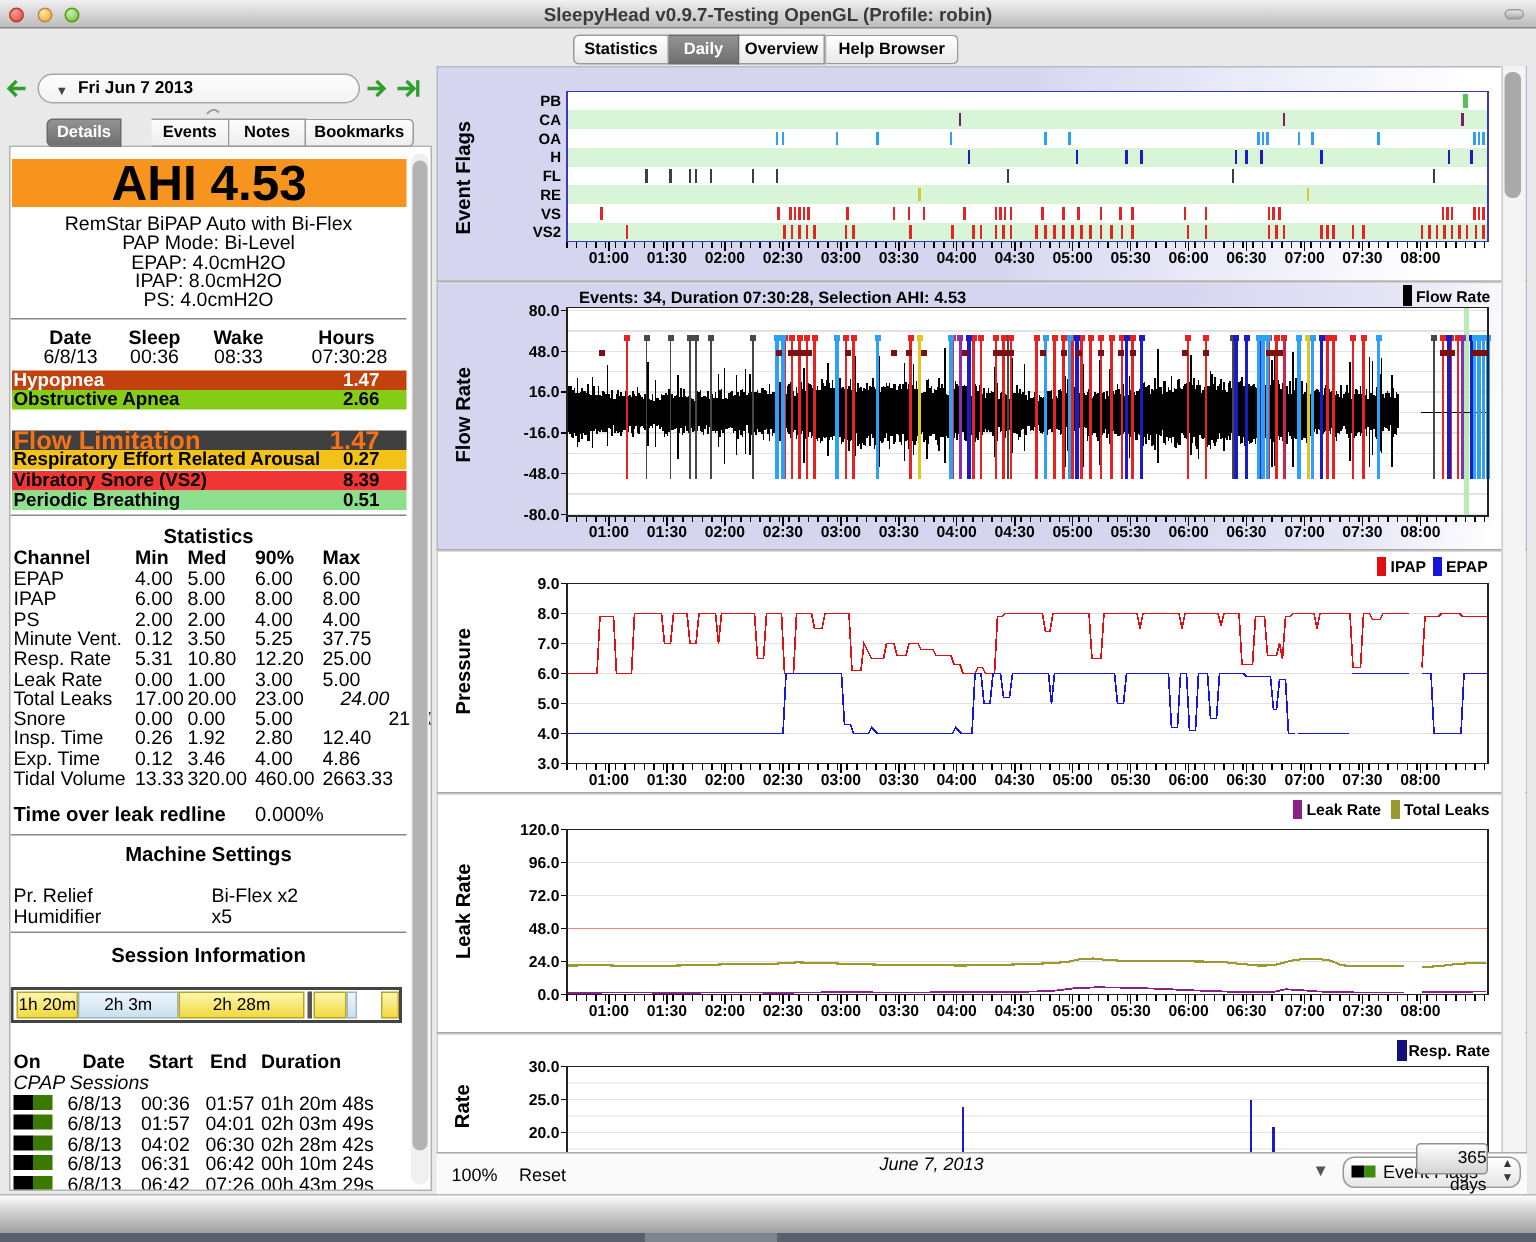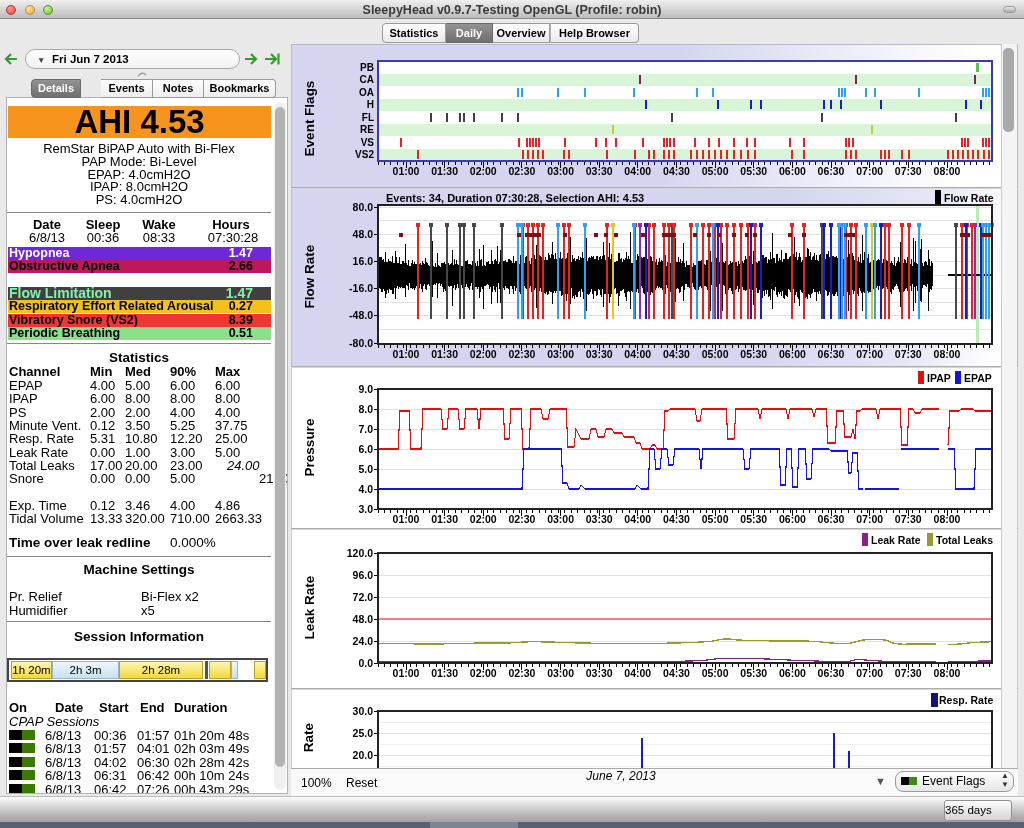--- a/index.html
+++ b/index.html
@@ -55,39 +55,40 @@
       <span style="position:absolute;left:96px;transform:translateX(-50%);">Sleep</span>
       <span style="position:absolute;left:152px;transform:translateX(-50%);">Wake</span>
       <span style="position:absolute;left:224px;transform:translateX(-50%);">Hours</span>
     </div>
 <div class="abs" style="left:0;top:132px;width:264px;font-size:13px;">
       <span style="position:absolute;left:40px;transform:translateX(-50%);">6/8/13</span>
       <span style="position:absolute;left:96px;transform:translateX(-50%);">00:36</span>
       <span style="position:absolute;left:152px;transform:translateX(-50%);">08:33</span>
       <span style="position:absolute;left:226px;transform:translateX(-50%);">07:30:28</span>
     </div>
-<div style="position:absolute;left:1px;top:148.8px;width:263px;height:13.3px;background:#6d28d9;color:#fff;font-size:12.5px;font-weight:bold;line-height:13.3px;white-space:nowrap;"><span style="padding-left:1px;">Hypopnea</span><span style="position:absolute;right:18px;">1.47</span></div>
-    <div style="position:absolute;left:1px;top:162.1px;width:263px;height:13.3px;background:#be185d;color:#000;font-size:12.5px;font-weight:bold;line-height:13.3px;white-space:nowrap;"><span style="padding-left:1px;">Obstructive Apnea</span><span style="position:absolute;right:18px;">2.66</span></div>
-    <div style="position:absolute;left:1px;top:188.8px;width:263px;height:13.3px;background:#404040;color:#86efac;font-size:14px;font-weight:bold;line-height:13.3px;white-space:nowrap;"><span style="padding-left:1px;">Flow Limitation</span><span style="position:absolute;right:18px;">1.47</span></div>
+<div style="position:absolute;left:1px;top:148.8px;width:263px;height:13.3px;background:#c2410c;color:#fff;font-size:12.5px;font-weight:bold;line-height:13.3px;white-space:nowrap;"><span style="padding-left:1px;">Hypopnea</span><span style="position:absolute;right:18px;">1.47</span></div>
+    <div style="position:absolute;left:1px;top:162.1px;width:263px;height:13.3px;background:#84cc16;color:#000;font-size:12.5px;font-weight:bold;line-height:13.3px;white-space:nowrap;"><span style="padding-left:1px;">Obstructive Apnea</span><span style="position:absolute;right:18px;">2.66</span></div>
+    <div style="position:absolute;left:1px;top:188.8px;width:263px;height:13.3px;background:#404040;color:#f97316;font-size:17px;font-weight:bold;line-height:13.3px;white-space:nowrap;"><span style="padding-left:1px;">Flow Limitation</span><span style="position:absolute;right:18px;">1.47</span></div>
     <div style="position:absolute;left:1px;top:202.1px;width:263px;height:13.3px;background:#f3c218;color:#000;font-size:12.5px;font-weight:bold;line-height:13.3px;white-space:nowrap;"><span style="padding-left:1px;">Respiratory Effort Related Arousal</span><span style="position:absolute;right:18px;">0.27</span></div>
     <div style="position:absolute;left:1px;top:215.5px;width:263px;height:13.3px;background:#f23535;color:#000;font-size:12.5px;font-weight:bold;line-height:13.3px;white-space:nowrap;"><span style="padding-left:1px;">Vibratory Snore (VS2)</span><span style="position:absolute;right:18px;">8.39</span></div>
     <div style="position:absolute;left:1px;top:228.8px;width:263px;height:13.3px;background:#8ce08c;color:#000;font-size:12.5px;font-weight:bold;line-height:13.3px;white-space:nowrap;"><span style="padding-left:1px;">Periodic Breathing</span><span style="position:absolute;right:18px;">0.51</span></div>
 <div class="abs" style="left:0;top:245px;width:264px;border-top:1px solid #888;"></div>
 <div class="abs" style="left:0;top:252px;width:264px;text-align:center;font-size:13.5px;font-weight:bold;">Statistics</div>
 <div style="position:absolute;left:2px;top:266px;width:261px;font-size:13px;font-weight:bold;">Channel<span style="position:absolute;left:81px;">Min</span><span style="position:absolute;left:116px;">Med</span><span style="position:absolute;left:161px;">90%</span><span style="position:absolute;left:206px;">Max</span></div>
     <div style="position:absolute;left:2px;top:280.0px;width:261px;font-size:13px;white-space:nowrap;">EPAP<span style="position:absolute;left:81px;">4.00</span><span style="position:absolute;left:116px;">5.00</span><span style="position:absolute;left:161px;">6.00</span><span style="position:absolute;left:206px;">6.00</span></div>
     <div style="position:absolute;left:2px;top:293.3px;width:261px;font-size:13px;white-space:nowrap;">IPAP<span style="position:absolute;left:81px;">6.00</span><span style="position:absolute;left:116px;">8.00</span><span style="position:absolute;left:161px;">8.00</span><span style="position:absolute;left:206px;">8.00</span></div>
     <div style="position:absolute;left:2px;top:306.6px;width:261px;font-size:13px;white-space:nowrap;">PS<span style="position:absolute;left:81px;">2.00</span><span style="position:absolute;left:116px;">2.00</span><span style="position:absolute;left:161px;">4.00</span><span style="position:absolute;left:206px;">4.00</span></div>
     <div style="position:absolute;left:2px;top:319.9px;width:261px;font-size:13px;white-space:nowrap;">Minute Vent.<span style="position:absolute;left:81px;">0.12</span><span style="position:absolute;left:116px;">3.50</span><span style="position:absolute;left:161px;">5.25</span><span style="position:absolute;left:206px;">37.75</span></div>
     <div style="position:absolute;left:2px;top:333.2px;width:261px;font-size:13px;white-space:nowrap;">Resp. Rate<span style="position:absolute;left:81px;">5.31</span><span style="position:absolute;left:116px;">10.80</span><span style="position:absolute;left:161px;">12.20</span><span style="position:absolute;left:206px;">25.00</span></div>
     <div style="position:absolute;left:2px;top:346.5px;width:261px;font-size:13px;white-space:nowrap;">Leak Rate<span style="position:absolute;left:81px;">0.00</span><span style="position:absolute;left:116px;">1.00</span><span style="position:absolute;left:161px;">3.00</span><span style="position:absolute;left:206px;">5.00</span></div>
     <div style="position:absolute;left:2px;top:359.8px;width:261px;font-size:13px;white-space:nowrap;">Total Leaks<span style="position:absolute;left:81px;">17.00</span><span style="position:absolute;left:116px;">20.00</span><span style="position:absolute;left:161px;">23.00</span><span style="position:absolute;left:218px;font-style:italic;">24.00</span></div>
     <div style="position:absolute;left:2px;top:373.1px;width:261px;font-size:13px;white-space:nowrap;">Snore<span style="position:absolute;left:81px;">0.00</span><span style="position:absolute;left:116px;">0.00</span><span style="position:absolute;left:161px;">5.00</span><span style="position:absolute;left:206px;margin-left:44px;">21.00</span></div>
+    <div style="position:absolute;left:2px;top:386.4px;width:261px;font-size:13px;white-space:nowrap;">Insp. Time<span style="position:absolute;left:81px;">0.26</span><span style="position:absolute;left:116px;">1.92</span><span style="position:absolute;left:161px;">2.80</span><span style="position:absolute;left:206px;">12.40</span></div>
     <div style="position:absolute;left:2px;top:399.7px;width:261px;font-size:13px;white-space:nowrap;">Exp. Time<span style="position:absolute;left:81px;">0.12</span><span style="position:absolute;left:116px;">3.46</span><span style="position:absolute;left:161px;">4.00</span><span style="position:absolute;left:206px;">4.86</span></div>
-    <div style="position:absolute;left:2px;top:413.0px;width:261px;font-size:13px;white-space:nowrap;">Tidal Volume<span style="position:absolute;left:81px;">13.33</span><span style="position:absolute;left:116px;">320.00</span><span style="position:absolute;left:161px;">710.00</span><span style="position:absolute;left:206px;">2663.33</span></div>
+    <div style="position:absolute;left:2px;top:413.0px;width:261px;font-size:13px;white-space:nowrap;">Tidal Volume<span style="position:absolute;left:81px;">13.33</span><span style="position:absolute;left:116px;">320.00</span><span style="position:absolute;left:161px;">460.00</span><span style="position:absolute;left:206px;">2663.33</span></div>
 <div class="abs" style="left:2px;top:437px;width:261px;font-size:13.5px;font-weight:bold;">Time over leak redline<span style="position:absolute;left:161px;font-weight:normal;">0.000%</span></div>
 <div class="abs" style="left:0;top:458px;width:264px;border-top:1px solid #888;"></div>
 <div class="abs" style="left:0;top:464px;width:264px;text-align:center;font-size:13.5px;font-weight:bold;">Machine Settings</div>
 <div class="abs" style="left:2px;top:491px;width:261px;font-size:13px;">Pr. Relief<span style="position:absolute;left:132px;">Bi-Flex x2</span></div>
 <div class="abs" style="left:2px;top:505px;width:261px;font-size:13px;">Humidifier<span style="position:absolute;left:132px;">x5</span></div>
 <div class="abs" style="left:0;top:523px;width:264px;border-top:1px solid #888;"></div>
 <div class="abs" style="left:0;top:531px;width:264px;text-align:center;font-size:13.5px;font-weight:bold;">Session Information</div>
 <div class="abs" style="left:0px;top:560px;width:261px;height:24px;border:2px solid #444;background:#fff;">
 <div style="position:absolute;left:2px;top:1px;width:41px;height:18px;background:linear-gradient(#fdf6b0,#f2d93e);border:1px solid #b9a420;text-align:center;font-size:11.5px;line-height:17px;">1h 20m</div>
 <div style="position:absolute;left:43px;top:1px;width:67px;height:18px;background:linear-gradient(#eef6fc,#c9e0ef);border:1px solid #9ab4c8;text-align:center;font-size:11.5px;line-height:17px;">2h 3m</div>
@@ -1133,14 +1134,14 @@
 <span style="position:absolute;left:584px;top:6px;font-size:11px;color:#555;">▼</span>
 <div style="position:absolute;left:604px;top:2px;width:119px;height:21px;background:linear-gradient(#fff,#e6e6e6);border:1px solid #9a9a9a;border-radius:8px;">
 <span style="position:absolute;left:5px;top:5px;width:16px;height:8px;background:linear-gradient(90deg,#000 50%,#3d8c10 50%);"></span>
 <span style="position:absolute;left:26px;top:2px;font-size:12px;">Event Flags</span>
 <span style="position:absolute;right:4px;top:-1px;font-size:8px;color:#333;">▲</span>
 <span style="position:absolute;right:4px;top:8px;font-size:8px;color:#333;">▼</span>
 </div>
 </div>
 
 <div class="abs" style="left:0;top:796px;width:1024px;height:26px;background:linear-gradient(#fdfdfd,#cfcfcf 45%,#a0a0a0);border-top:1px solid #bbb;"></div>
-<div class="abs" style="left:944px;top:800px;width:68px;height:21px;background:linear-gradient(#fdfdfd,#d4d4d4);border:1px solid #909090;border-radius:3px;box-shadow:inset 0 1px 0 #fff;text-align:left;font-size:11.5px;line-height:18px;">365 days</div>
+<div class="abs" style="left:944px;top:762px;width:48px;height:21px;background:linear-gradient(#fdfdfd,#d4d4d4);border:1px solid #909090;border-radius:3px;box-shadow:inset 0 1px 0 #fff;text-align:right;font-size:11.5px;line-height:18px;">365 days</div>
 <div class="abs" style="left:0;top:822px;width:1024px;height:6px;background:#59616e;"></div>
 <div class="abs" style="left:430px;top:822px;width:88px;height:6px;background:#7d8591;"></div>
 </body></html>

